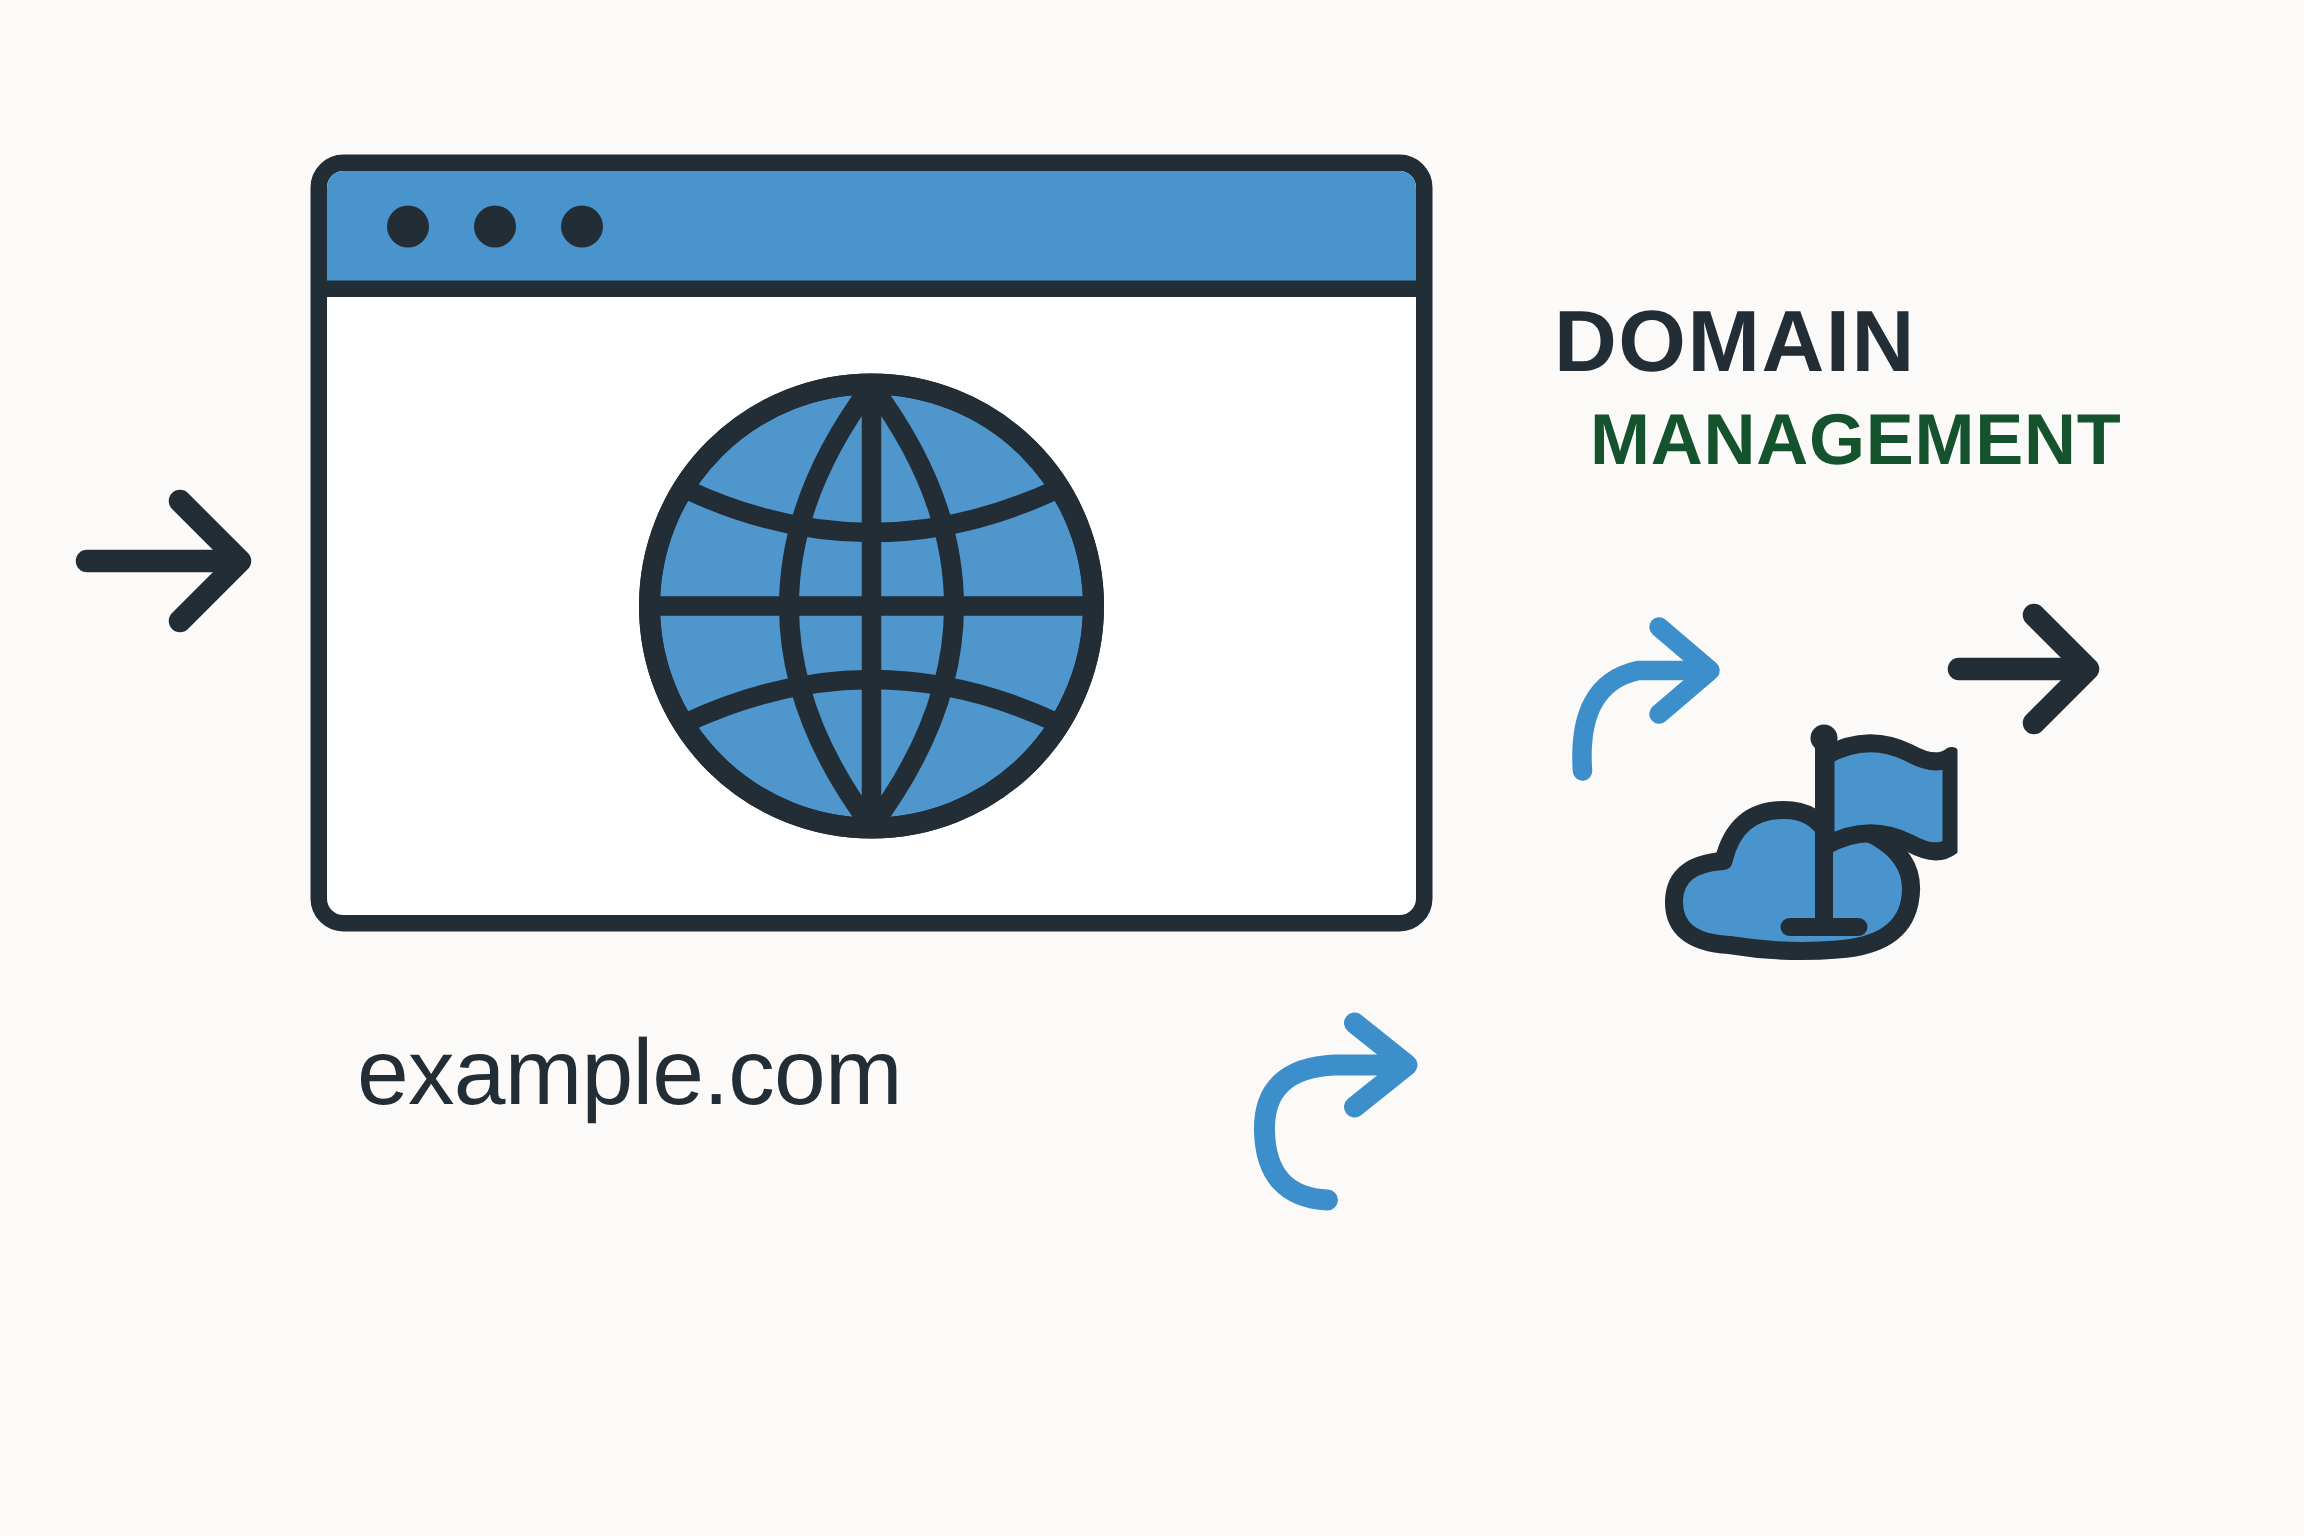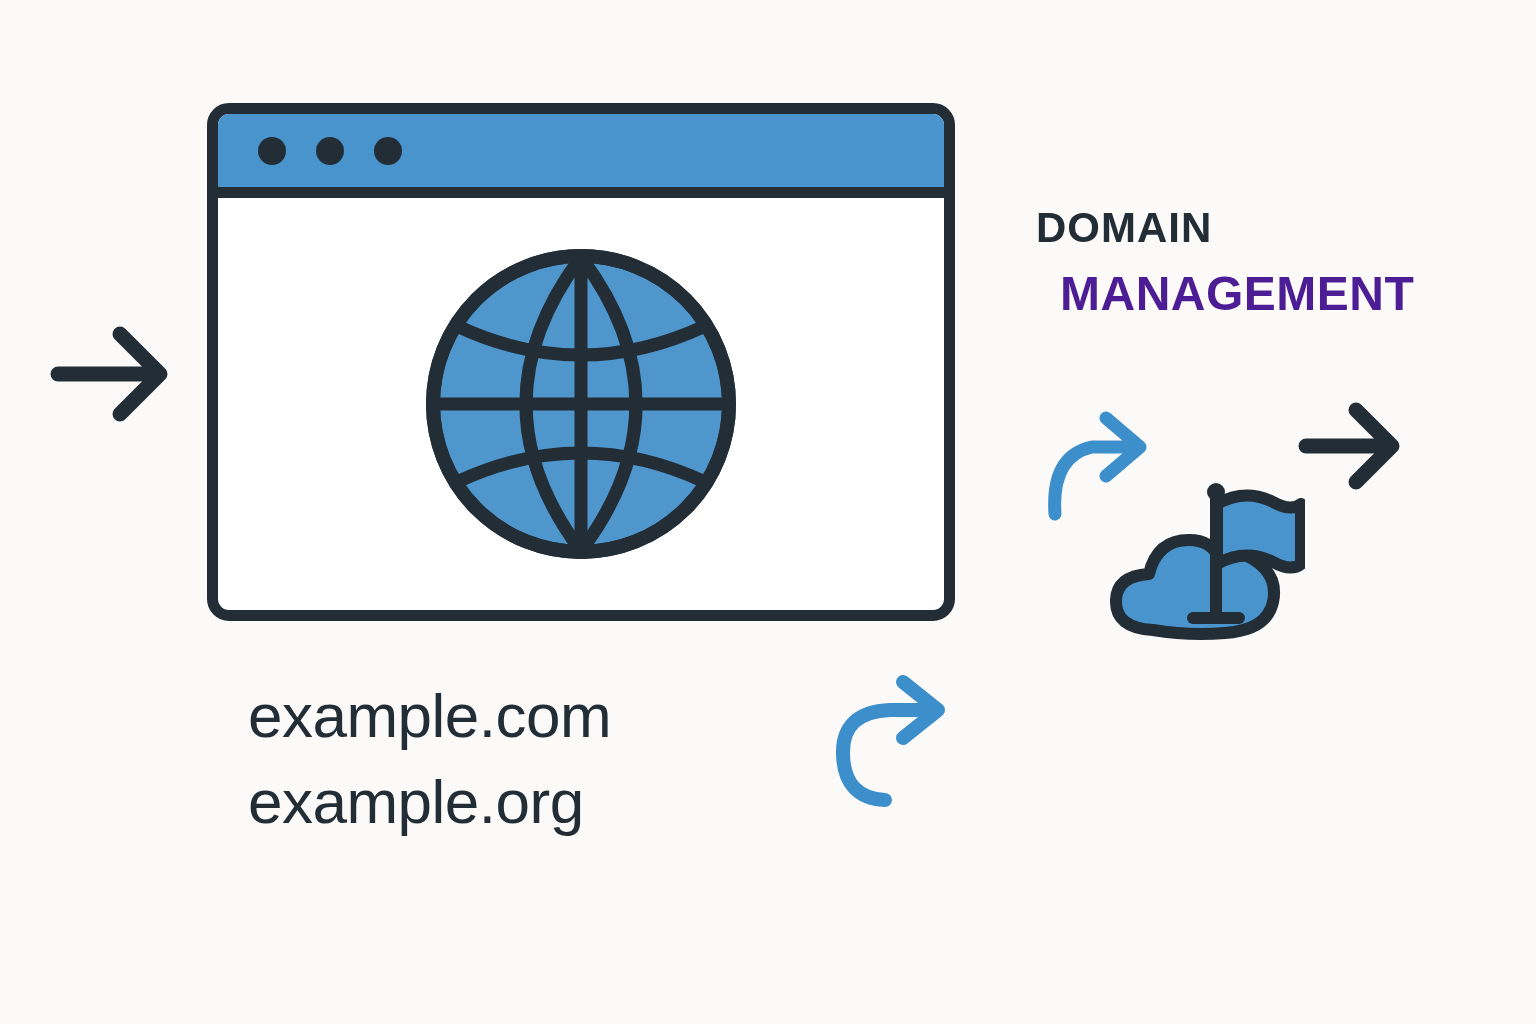--- a/index.html
+++ b/index.html
@@ -61,50 +61,50 @@
     right: 0;
     bottom: 0;
     display: flex;
     align-items: center;
     justify-content: center;
   }
   #globe-icon { display: block; }
 
   
   #domain-list {
-    left: 248px;
+    left: 238px;
     top: 673px;
     width: 620px;
   }
   .domain-item {
     font-size: 62px;
     font-weight: 500;
     color: #222d36;
     line-height: 86px;
     letter-spacing: -0.5px;
     white-space: nowrap;
   }
 
   
   #heading-block {
     left: 1036px;
     top: 196px;
   }
   #heading-line1 {
-    font-size: 42px;
+    font-size: 58px;
     font-weight: bold;
     color: #222d36;
     letter-spacing: 1px;
     line-height: 64px;
     white-space: nowrap;
   }
   #heading-line2 {
     font-size: 48px;
     font-weight: bold;
-    color: #4c1d95;
+    color: #14532d;
     letter-spacing: 0.5px;
     line-height: 56px;
     white-space: nowrap;
     margin-top: 6px;
     margin-left: 24px;
   }
 
   
   #arrow-left-in   { left: 48px;   top: 322px; }
   #arrow-right-out { left: 1298px; top: 396px; }
@@ -151,21 +151,20 @@
 
         <path d="M 165 13 Q 275 160 165 307" fill="none" stroke="#222d36" stroke-width="13" stroke-linecap="round"></path>
 
         <circle cx="165" cy="160" r="148" fill="none" stroke="#222d36" stroke-width="14"></circle>
       </svg>
     </div>
   </div>
 
   <div class="abs" id="domain-list">
     <div class="domain-item">example.com</div>
-    <div class="domain-item">example.org</div>
   </div>
 
   <div class="abs" id="heading-block">
     <div id="heading-line1">DOMAIN</div>
     <div id="heading-line2">MANAGEMENT</div>
   </div>
 
   <div class="abs" id="curve-arrow-big">
     <svg width="125" height="140" viewBox="0 0 125 140" aria-hidden="true">
       <g stroke="#3d8fcc" stroke-width="14" stroke-linecap="round" stroke-linejoin="round" fill="none">

